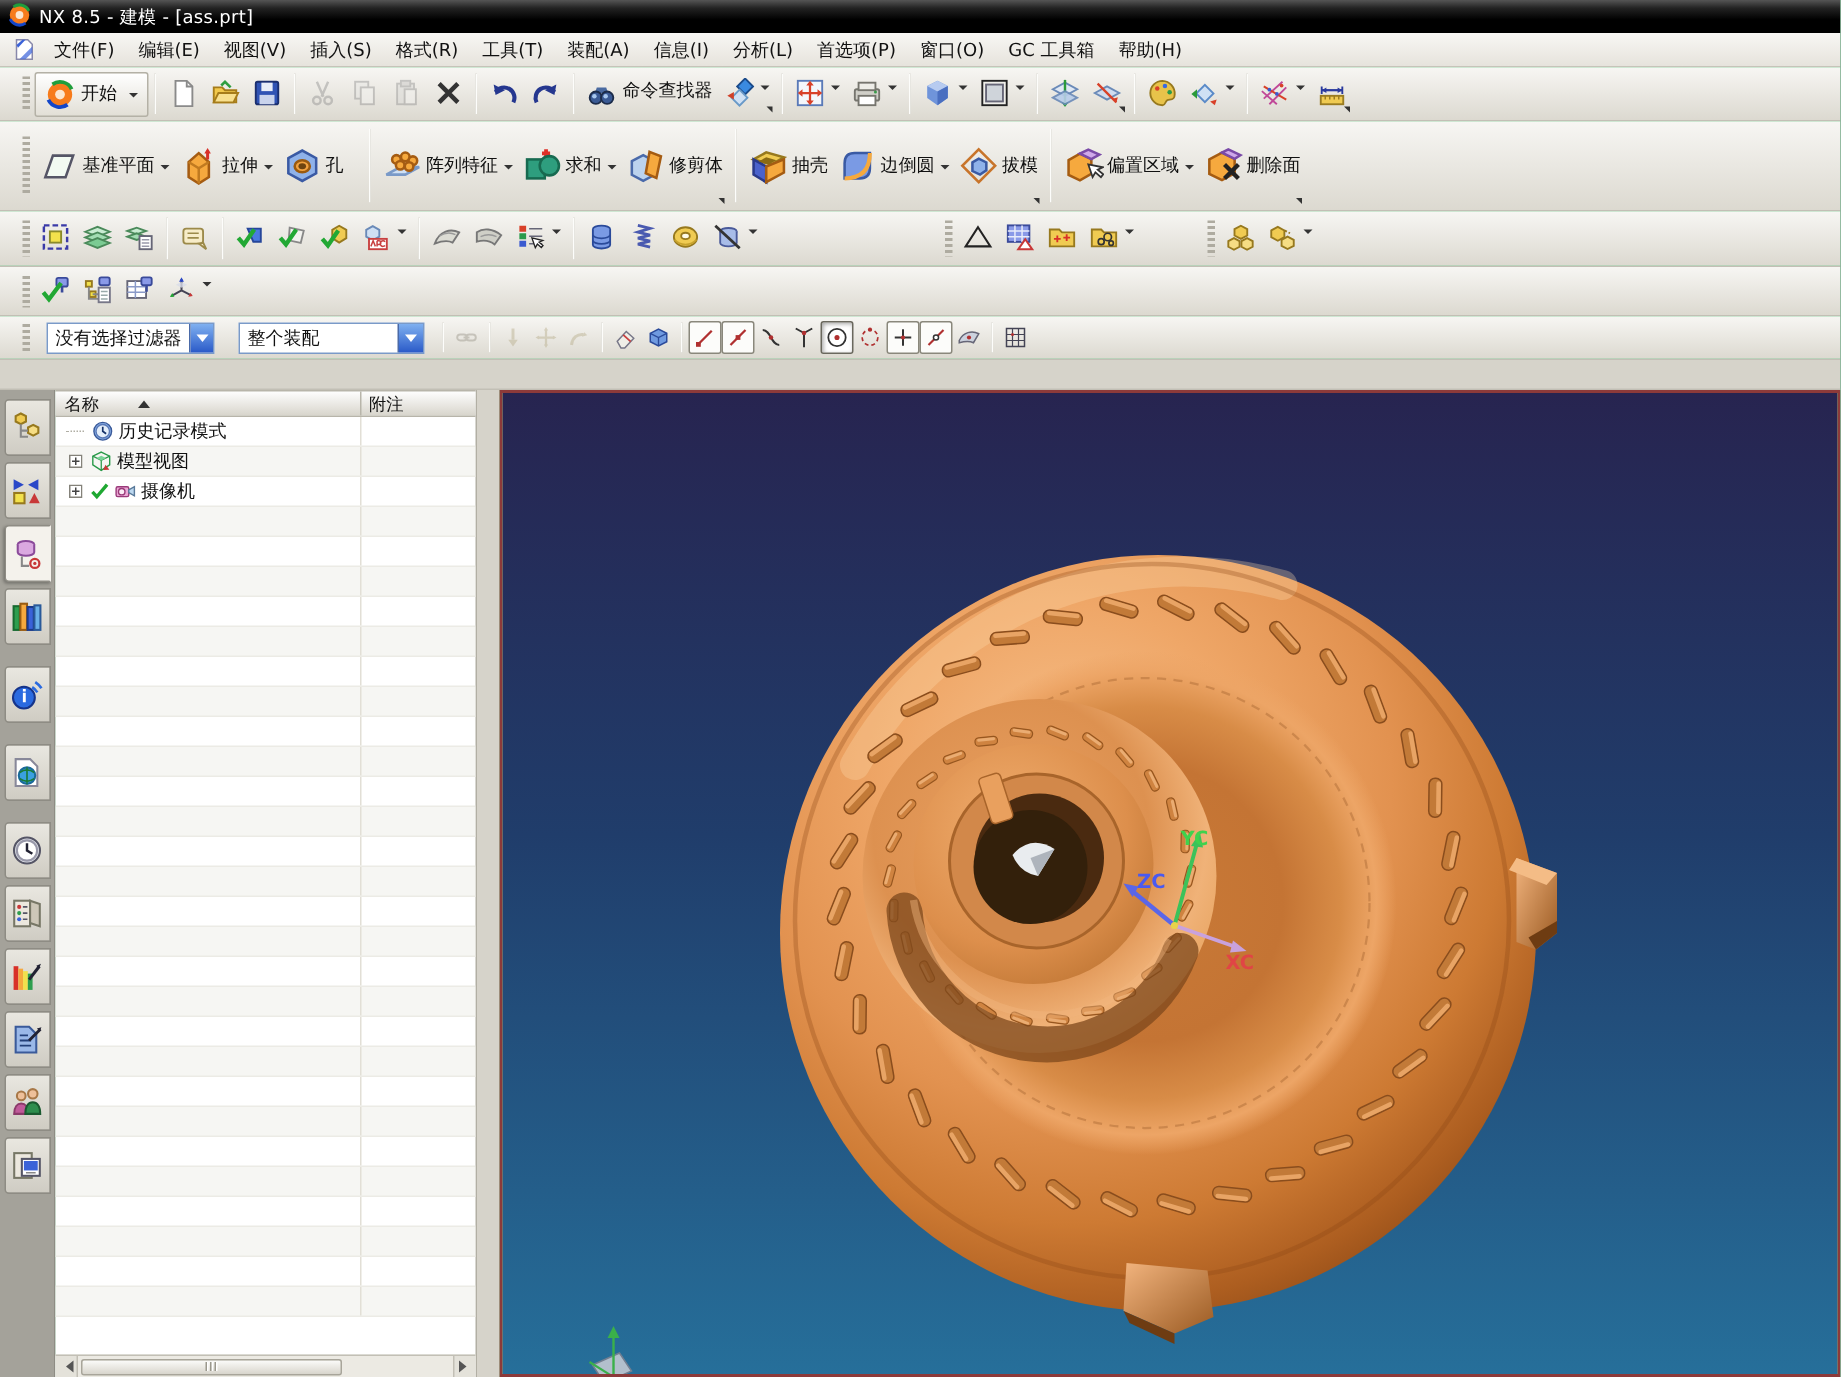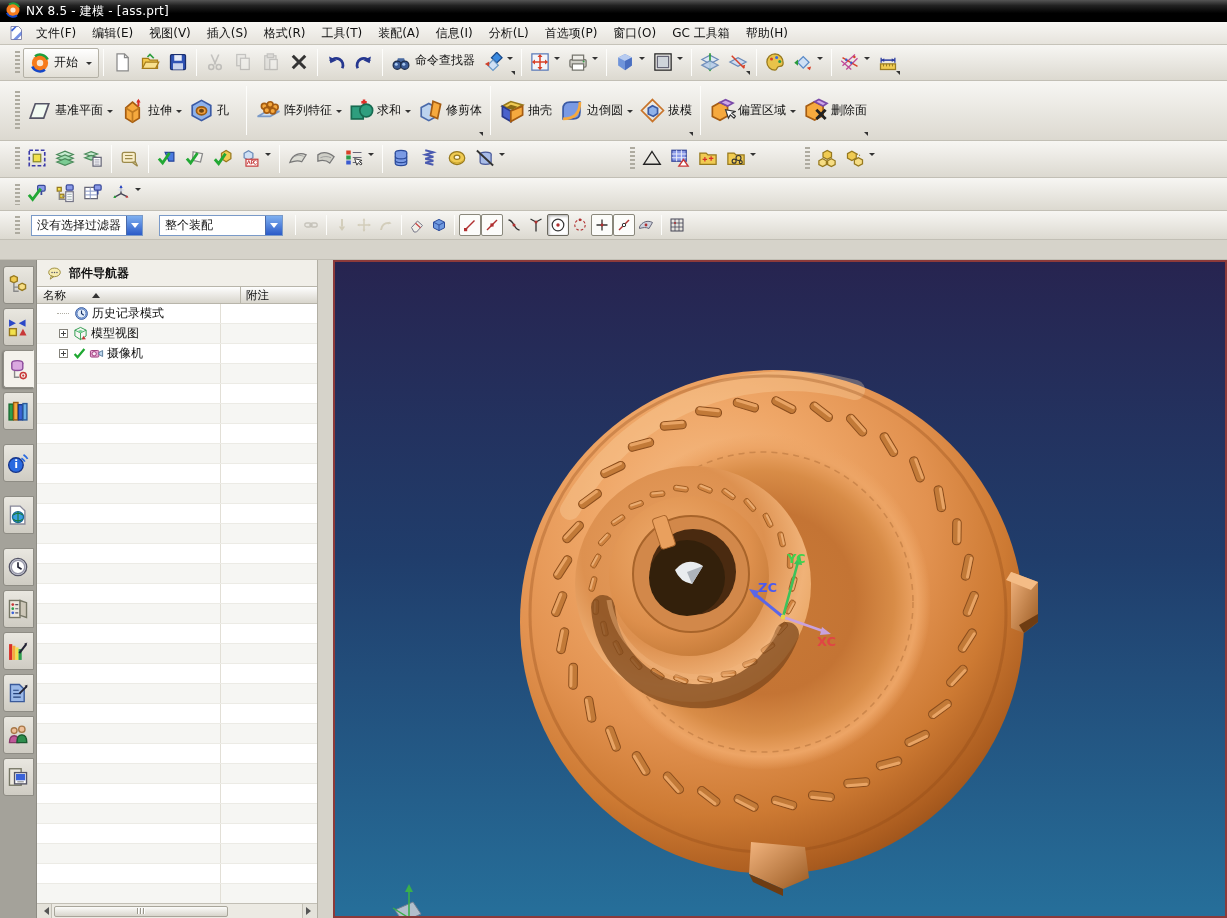--- a/index.html
+++ b/index.html
@@ -57,21 +57,21 @@
   .rbtn.gap{margin-top:10px;}
   
   .navigator{width:281px;background:#fff;display:flex;flex-direction:column;border-right:1px solid #b2afa4;}
   .nav-header{height:26px;display:flex;align-items:center;gap:7px;padding-left:10px;background:#f1efe9;font-weight:bold;}
   .nav-cols{height:18px;display:flex;background:linear-gradient(#fefefe,#d8d5cc);border-top:1px solid #b8b5aa;border-bottom:1px solid #b8b5aa;font-size:11.5px;}
   .nav-cols .c1{width:204px;display:flex;align-items:center;padding-left:6px;border-right:1px solid #b8b5aa;}
   .nav-cols .c2{flex:1;display:flex;align-items:center;padding-left:5px;}
   .sort-asc{width:0;height:0;border:4px solid transparent;border-bottom:5px solid #333;margin-left:26px;margin-top:-4px;}
   .nav-body{flex:1;overflow:hidden;}
   .nrow{height:20px;display:flex;align-items:center;border-bottom:1px solid #ecebe5;font-size:12px;}
-  .nrow .name{width:184px;display:flex;align-items:center;height:100%;border-right:1px solid #e2dfd6;padding-left:20px;gap:3px;overflow:hidden;white-space:nowrap;font-family:Liberation Serif, serif;}
+  .nrow .name{width:204px;display:flex;align-items:center;height:100%;border-right:1px solid #e2dfd6;padding-left:7px;gap:3px;overflow:hidden;white-space:nowrap;font-family:Liberation Serif, serif;}
   .nrow .notes{flex:1;height:100%;}
   .nrow.alt{background:#f6f6f3;}
   .stub{width:12px;border-bottom:1px dotted #b0aea4;height:1px;margin-right:2px;}
   
   .nav-hscroll{height:15px;background:#eceae3;border-top:1px solid #c2bfb5;display:flex;align-items:center;}
   .sarrow{width:15px;height:100%;display:flex;align-items:center;justify-content:center;background:#e4e2da;border-right:1px solid #c2bfb5;}
   .sarrow.right{border-left:1px solid #c2bfb5;border-right:none;}
   .tri-l{width:0;height:0;border:4px solid transparent;border-right:5px solid #555;}
   .tri-r{width:0;height:0;border:4px solid transparent;border-left:5px solid #555;}
   .sthumb{height:11px;width:62%;margin-left:2px;background:linear-gradient(#fbfbf9,#d8d5cc);border:1px solid #a8a59a;border-radius:2px;display:flex;align-items:center;justify-content:center;gap:2px;}
@@ -839,32 +839,20 @@
           <svg width="22" height="22" viewBox="0 0 16 16">
             <rect x="1.8" y="2" width="8.5" height="12" fill="#ece8de" stroke="#776"></rect>
             <rect x="5.5" y="4.8" width="8.7" height="8.2" fill="#fff" stroke="#556"></rect>
             <rect x="6.5" y="5.8" width="6.7" height="4.6" fill="#3a62d8"></rect>
             <path d="M7.5 11.5h4.7" stroke="#888" stroke-width=".8"></path>
           </svg>
         </div>
       </div>
 
     <div class="navigator">
-      <div class="nav-header">
-        <span id="nav-header-icon" style="display:flex;">
-            <svg width="15" height="15" viewBox="0 0 16 16">
-              <ellipse cx="8" cy="6.8" rx="6.2" ry="4.6" fill="#f7ecb0" stroke="#9a8a3a"></ellipse>
-              <path d="M4.6 10.6L3.4 14l3.8-2.6z" fill="#f7ecb0" stroke="#9a8a3a"></path>
-              <circle cx="5.4" cy="6.8" r=".8" fill="#556"></circle>
-              <circle cx="8" cy="6.8" r=".8" fill="#556"></circle>
-              <circle cx="10.6" cy="6.8" r=".8" fill="#556"></circle>
-            </svg>
-          </span>
-        <span>部件导航器</span>
-      </div>
       <div class="nav-cols">
         <div class="c1">
           <span>名称</span>
           <span class="sort-asc"></span>
         </div>
         <div class="c2">
           <span>附注</span>
         </div>
       </div>
       <div class="nav-body" id="nav-rows">

